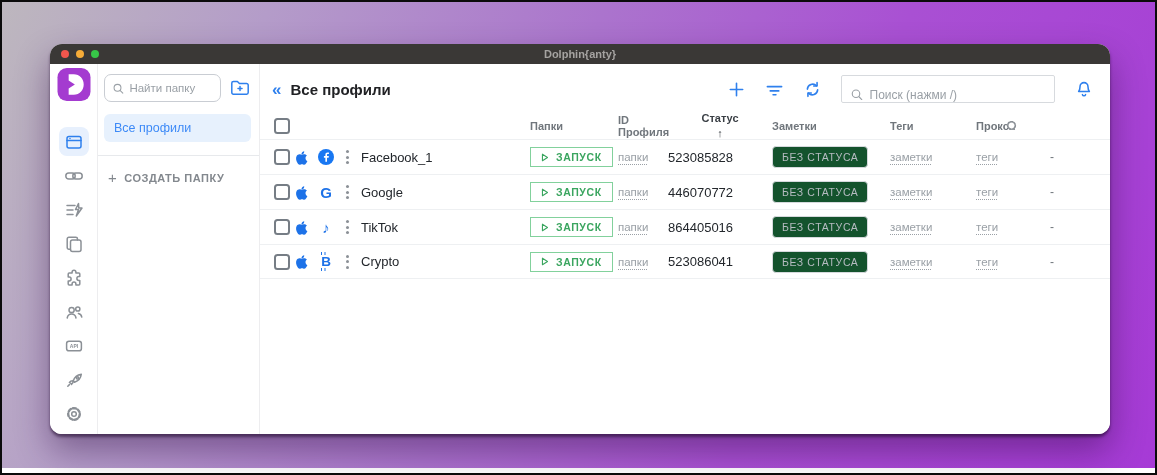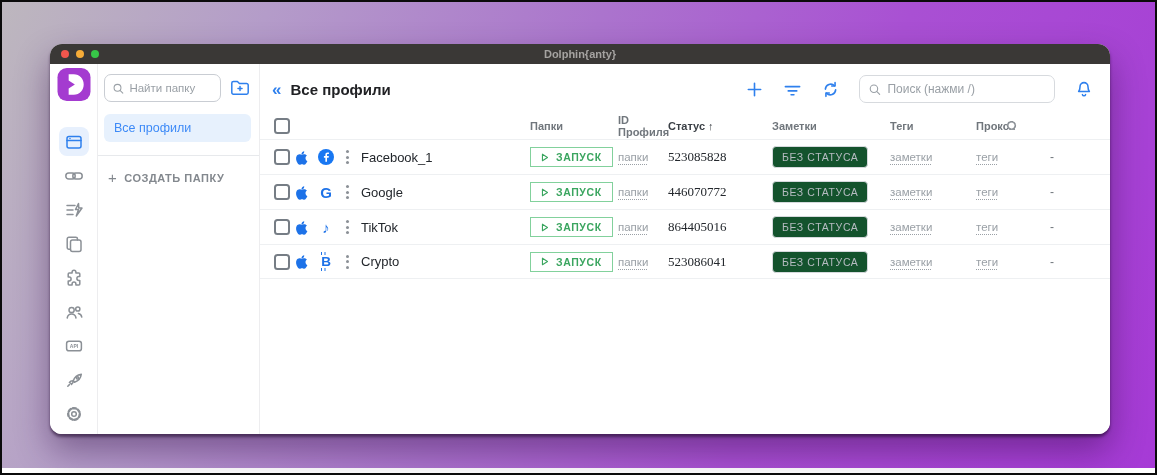--- a/index.html
+++ b/index.html
@@ -41,41 +41,41 @@
   .fp-create .plus { font-size:15px; font-weight:400; color:#83888e; line-height:1; }
 
   
   .main { flex:1; display:flex; flex-direction:column; min-width:0; }
   .main-header { display:flex; align-items:center; padding:11px 16px 9px 12px; }
   .collapse { color:#2f80ed; font-size:17px; font-weight:700; cursor:pointer; margin-right:9px; line-height:1; }
   .page-title { font-size:15px; font-weight:700; color:#202124; }
   .mh-right { margin-left:auto; display:flex; align-items:center; gap:19px; }
   .tool-ic { cursor:pointer; display:flex; }
   .tool-ic svg { stroke:#2f80ed; fill:none; stroke-width:1.7; stroke-linecap:round; stroke-linejoin:round; }
-  .mh-search { display:flex; align-items:center; gap:6px; border:1px solid #d7dade; border-radius:7px; width:196px; height:28px; padding:0 8px; }
+  .mh-search { display:flex; align-items:flex-end; gap:6px; border:1px solid #d7dade; border-radius:2px; width:214px; height:28px; padding:0 8px; }
   .mh-search input { border:none; outline:none; width:100%; font-size:12px; color:#333; font-family:inherit; }
   .mh-search input::placeholder { color:#9aa0a6; }
 
   
   .grid-row { display:grid; grid-template-columns:34px 236px 88px 50px 104px 118px 86px 74px 60px; align-items:center; }
   .thead { height:27px; font-size:11px; font-weight:600; color:#70767c; }
-  .thead .sorted { color:#3a3f45; font-weight:700; display:flex; align-items:center; gap:3px; }
+  .thead .sorted { color:#3a3f45; font-weight:700; display:flex; align-items:center; gap:3px;flex-direction:column; }
   .trow { height:35px; border-top:1px solid #eef0f2; font-size:13px; color:#23272c; }
   .trow:last-child { border-bottom:1px solid #eef0f2; }
   .cb { width:16px; height:16px; border:2px solid #767d85; border-radius:3.5px; margin-left:14px; cursor:pointer; background:#fff; }
   .namecell { display:flex; align-items:center; gap:9px; }
   .os-ic { display:flex; }
   .plat { width:16px; display:flex; justify-content:center; align-items:center; font-weight:700; color:#1d72e8; font-size:15px; line-height:1; }
   .kebab { display:flex; flex-direction:column; gap:2.5px; cursor:pointer; padding:2px 3px; }
   .kebab i { width:3px; height:3px; border-radius:50%; background:#8b9096; }
   .pname { font-weight:500; }
   .launch-btn { display:inline-flex; align-items:center; gap:6px; border:1px solid #82d19c; color:#3aa55f; border-radius:0; padding:3px 10px 3px 8px; font-size:10.5px; font-weight:700; letter-spacing:.6px; cursor:pointer; background:#fff; }
   .status-btn { display:inline-flex; border:1px solid #d6d9dd; color:#b6bbc1; border-radius:4px; padding:4px 9px; font-size:10.5px; font-weight:500; letter-spacing:.6px; cursor:pointer; background:#14532d; }
   .dotlink { font-size:11.5px; color:#9aa0a6; text-decoration:underline dotted; text-underline-offset:3px; cursor:pointer; }
-  .idcell { font-weight:500;font-family:Liberation Serif, serif; }
+  .idcell { font-weight:500; }
   .proxy-dash { color:#6f757b; font-size:12px; }
   .btc { position:relative; font-weight:700; color:#1d72e8; font-size:13.5px; }
   .btc::before { content:""; position:absolute; top:-2.5px; left:2.5px; width:1.6px; height:3px; background:#1d72e8; box-shadow:3.5px 0 0 #1d72e8; }
   .btc::after  { content:""; position:absolute; bottom:-2.5px; left:2.5px; width:1.6px; height:3px; background:#1d72e8; box-shadow:3.5px 0 0 #1d72e8; }
   .hdr-proxy { position:relative; display:inline-flex; align-items:center; }
   .hdr-proxy svg { margin-left:-11px; stroke:#8b9096; fill:#fff; }
 </style>
 </head>
 <body>
 

